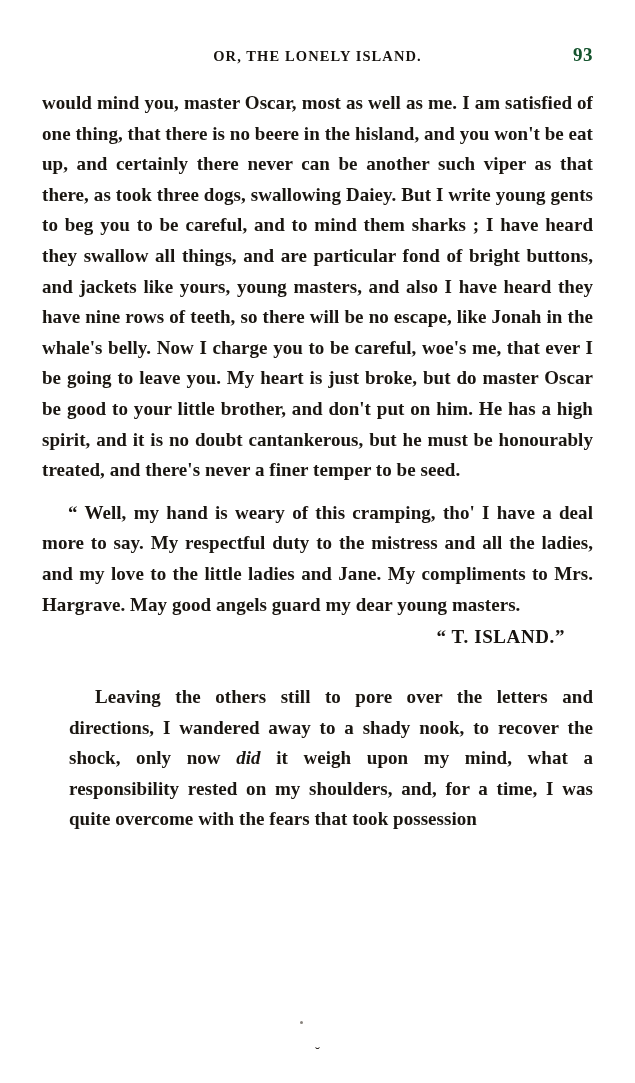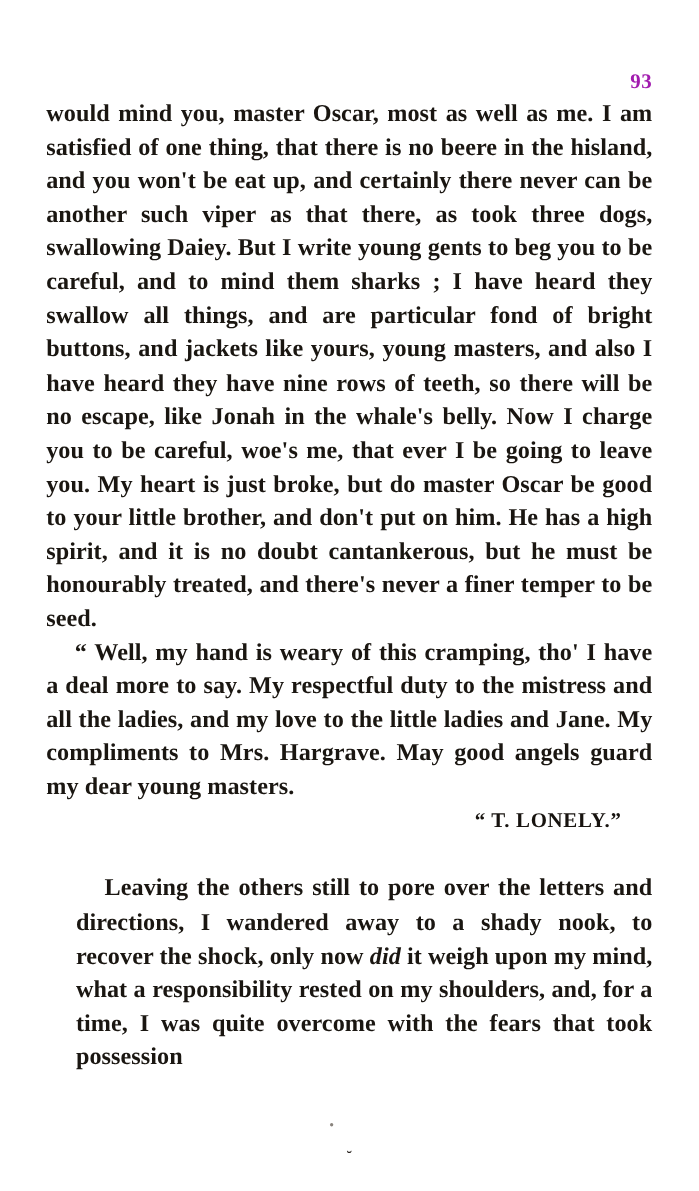--- a/index.html
+++ b/index.html
@@ -39,41 +39,40 @@
     font-weight: 700;
     color: #17130f;
   }
   .page-number {
     position: absolute;
     right: 0;
     top: -4px;
     font-size: 19px;
     font-weight: 700;
     letter-spacing: 0.5px;
-    color: #a21caf;
-    margin-top: 20px;
+    color: #14532d;
   }
   .body-text {
     position: absolute;
     top: 88px;
     left: 42px;
     width: 551px;
   }
   .para {
     margin: 0;
-    font-size: 22px;
+    font-size: 19px;
     line-height: 30.6px;
     text-align: justify;
     color: #1a1611;
     font-weight: 600;
     letter-spacing: 0.05px;
     -webkit-font-smoothing: none;
   }
   .para + .para {
-    margin-top: 0px;
+    margin-top: 12px;
   }
   .para.indent {
     text-indent: 26px;
   }
   .para.indent-wide {
     text-indent: 56px;
   }
   .para.gap-top {
     margin-top: 30px;
     margin-left: 27px;
@@ -108,31 +107,32 @@
     border-radius: 50%;
     opacity: 0.65;
   }
 </style>
 </head>
 <body>
 
 <div class="page">
 
   <div class="header">
+    <div class="running-head">OR, THE LONELY ISLAND.</div>
     <div class="page-number">93</div>
   </div>
 
   <div class="body-text">
 
     <p class="para">would mind you, master Oscar, most as well as me. I am satisfied of one thing, that there is no beere in the hisland, and you won't be eat up, and certainly there never can be another such viper as that there, as took three dogs, swallowing Daiey. But I write young gents to beg you to be careful, and to mind them sharks ; I have heard they swallow all things, and are particular fond of bright buttons, and jackets like yours, young masters, and also I have heard they have nine rows of teeth, so there will be no escape, like Jonah in the whale's belly. Now I charge you to be careful, woe's me, that ever I be going to leave you. My heart is just broke, but do master Oscar be good to your little brother, and don't put on him. He has a high spirit, and it is no doubt cantankerous, but he must be honourably treated, and there's never a finer temper to be seed.</p>
 
     <p class="para indent">“ Well, my hand is weary of this cramping, tho' I have a deal more to say. My respectful duty to the mistress and all the ladies, and my love to the little ladies and Jane. My compliments to Mrs. Hargrave. May good angels guard my dear young masters.</p>
 
 
-    <p class="signature">“ T. LONELY.”</p>
+    <p class="signature">“ T. ISLAND.”</p>
 
     <p class="para indent gap-top"><span>Leaving the others still to pore over the letters and directions, I wandered away to a shady nook, to recover the shock, only now </span><span class="italic">did</span><span> it weigh upon my mind, what a responsibility rested on my shoulders, and, for a time, I was quite overcome with the fears that took possession</span></p>
 
   </div>
 
   <div class="speck" style="left:300px; top:1021px;"></div>
 
   <div class="tail-mark">˘</div>
 
 </div>

